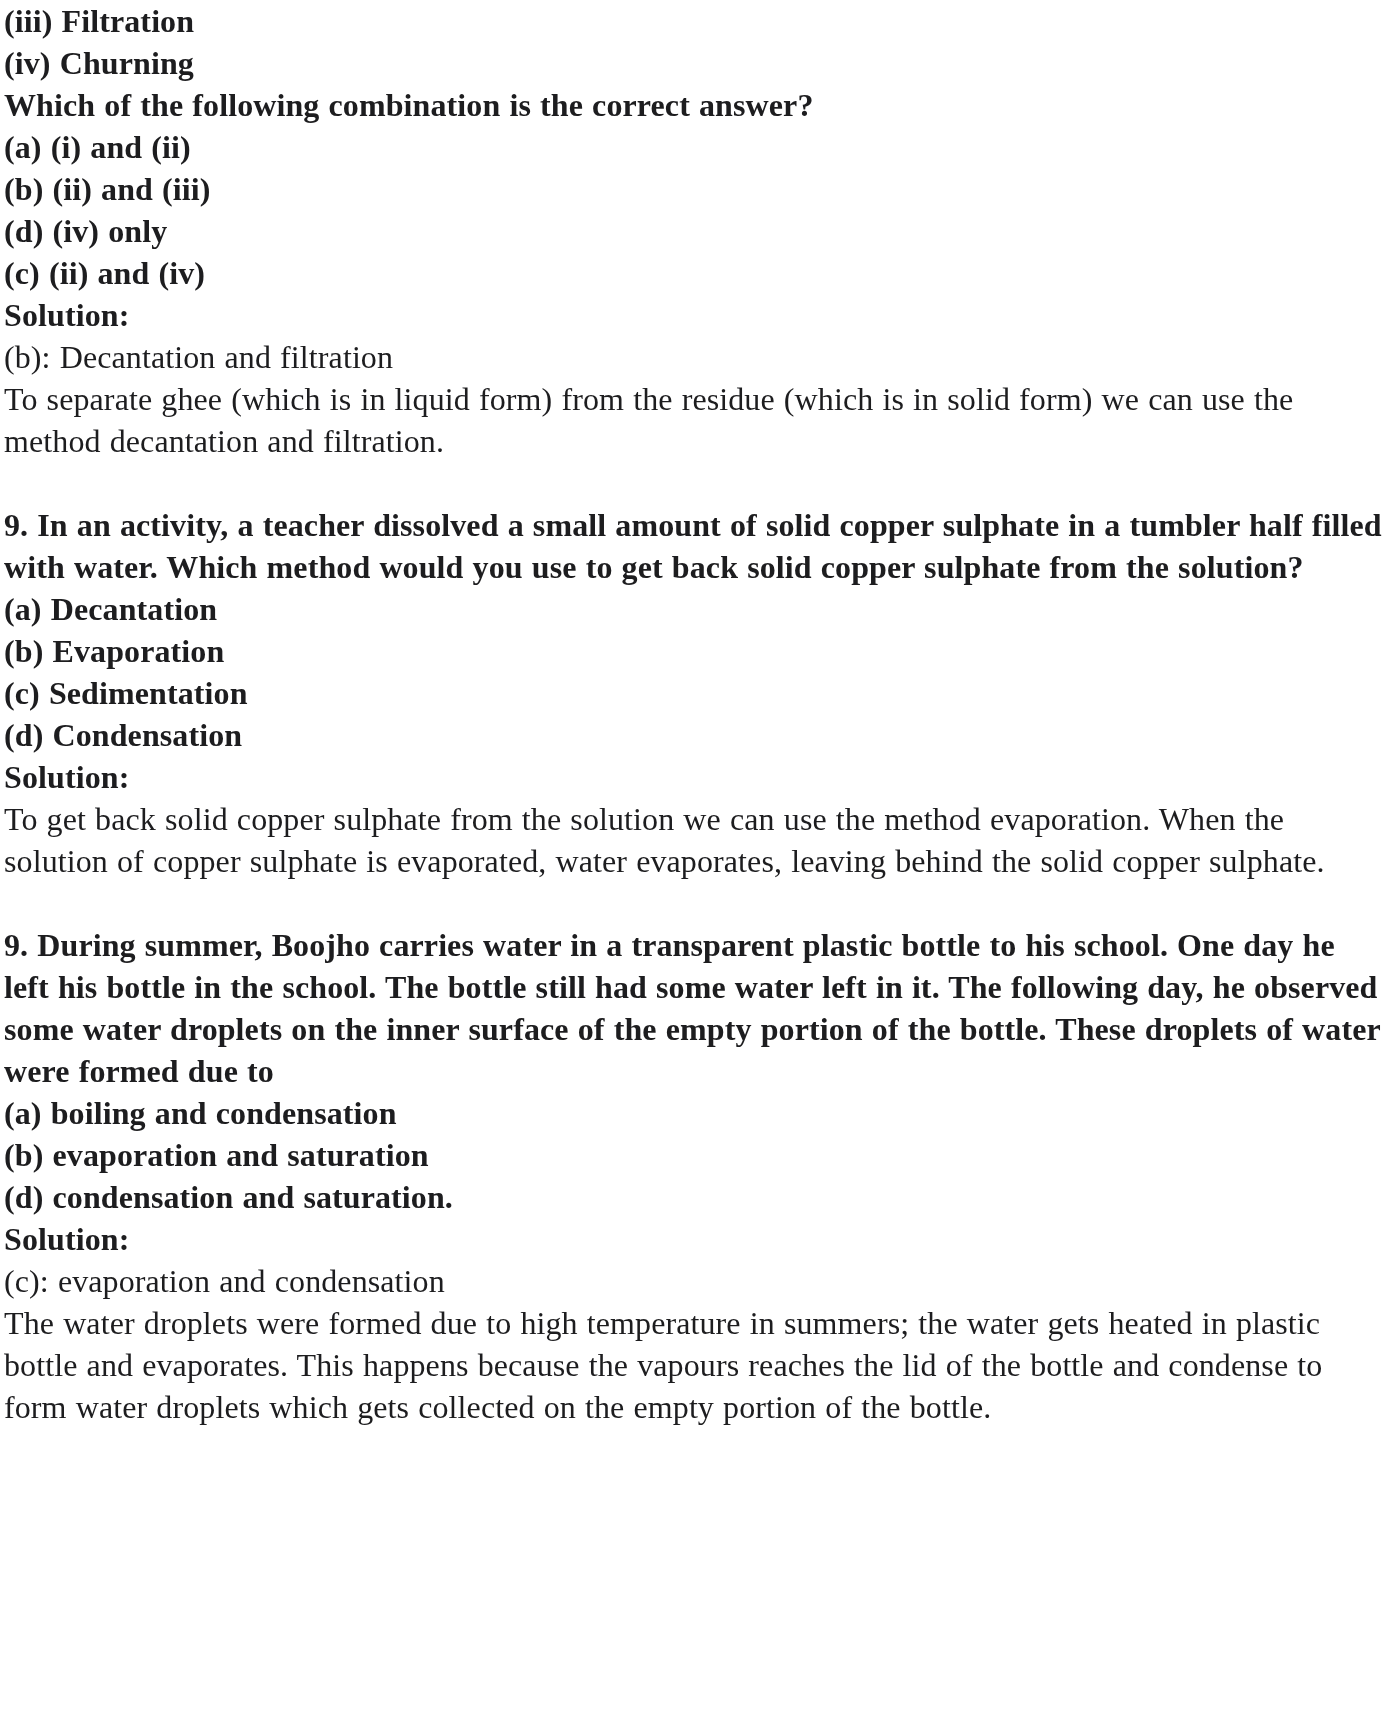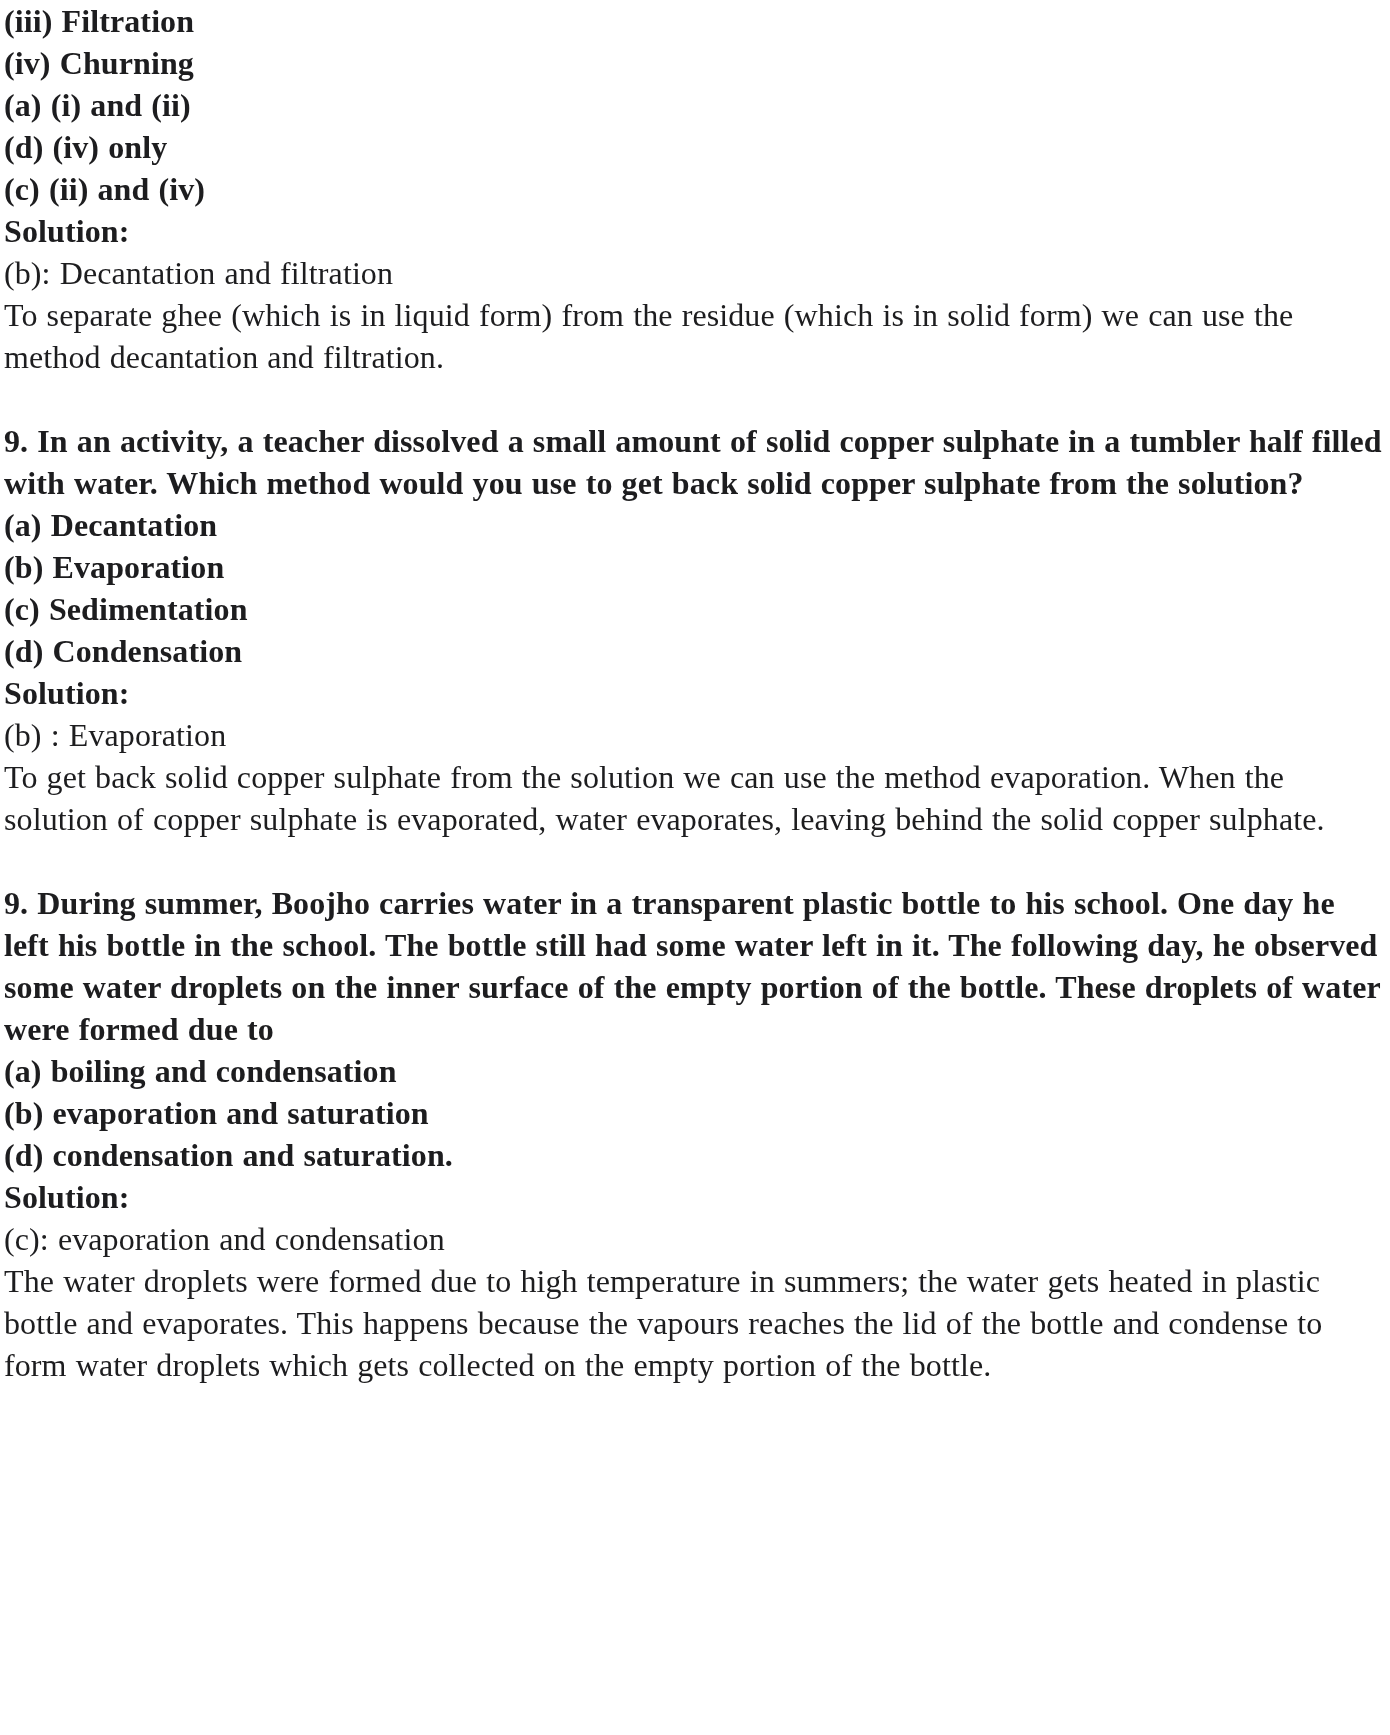--- a/index.html
+++ b/index.html
@@ -35,34 +35,35 @@
     height: 42px;
   }
 </style>
 </head>
 <body>
 
 <div class="page">
   <div class="doc">
       <p class=" bold">(iii) Filtration</p>
       <p class=" bold">(iv) Churning</p>
+      <p class=" bold">Which of the following combination is the correct answer?</p>
       <p class=" bold">(a) (i) and (ii)</p>
+      <p class=" bold">(b) (ii) and (iii)</p>
       <p class=" bold">(d) (iv) only</p>
       <p class=" bold">(c) (ii) and (iv)</p>
       <p class=" bold">Solution:</p>
       <p class="">(b): Decantation and filtration</p>
       <p class="">To separate ghee (which is in liquid form) from the residue (which is in solid form) we can use the method decantation and filtration.</p>
       <p class="gap">&nbsp;</p>
       <p class=" bold">9. In an activity, a teacher dissolved a small amount of solid copper sulphate in a tumbler half filled with water. Which method would you use to get back solid copper sulphate from the solution?</p>
       <p class=" bold">(a) Decantation</p>
       <p class=" bold">(b) Evaporation</p>
       <p class=" bold">(c) Sedimentation</p>
       <p class=" bold">(d) Condensation</p>
       <p class=" bold">Solution:</p>
-      <p class="">(b) : Evaporation</p>
       <p class="">To get back solid copper sulphate from the solution we can use the method evaporation. When the solution of copper sulphate is evaporated, water evaporates, leaving behind the solid copper sulphate.</p>
       <p class="gap">&nbsp;</p>
       <p class=" bold">9. During summer, Boojho carries water in a transparent plastic bottle to his school. One day he left his bottle in the school. The bottle still had some water left in it. The following day, he observed some water droplets on the inner surface of the empty portion of the bottle. These droplets of water were formed due to</p>
       <p class=" bold">(a) boiling and condensation</p>
       <p class=" bold">(b) evaporation and saturation</p>
       <p class=" bold">(d) condensation and saturation.</p>
       <p class=" bold">Solution:</p>
       <p class="">(c): evaporation and condensation</p>
       <p class="">The water droplets were formed due to high temperature in summers; the water gets heated in plastic bottle and evaporates. This happens because the vapours reaches the lid of the bottle and condense to form water droplets which gets collected on the empty portion of the bottle.</p>
     </div>

